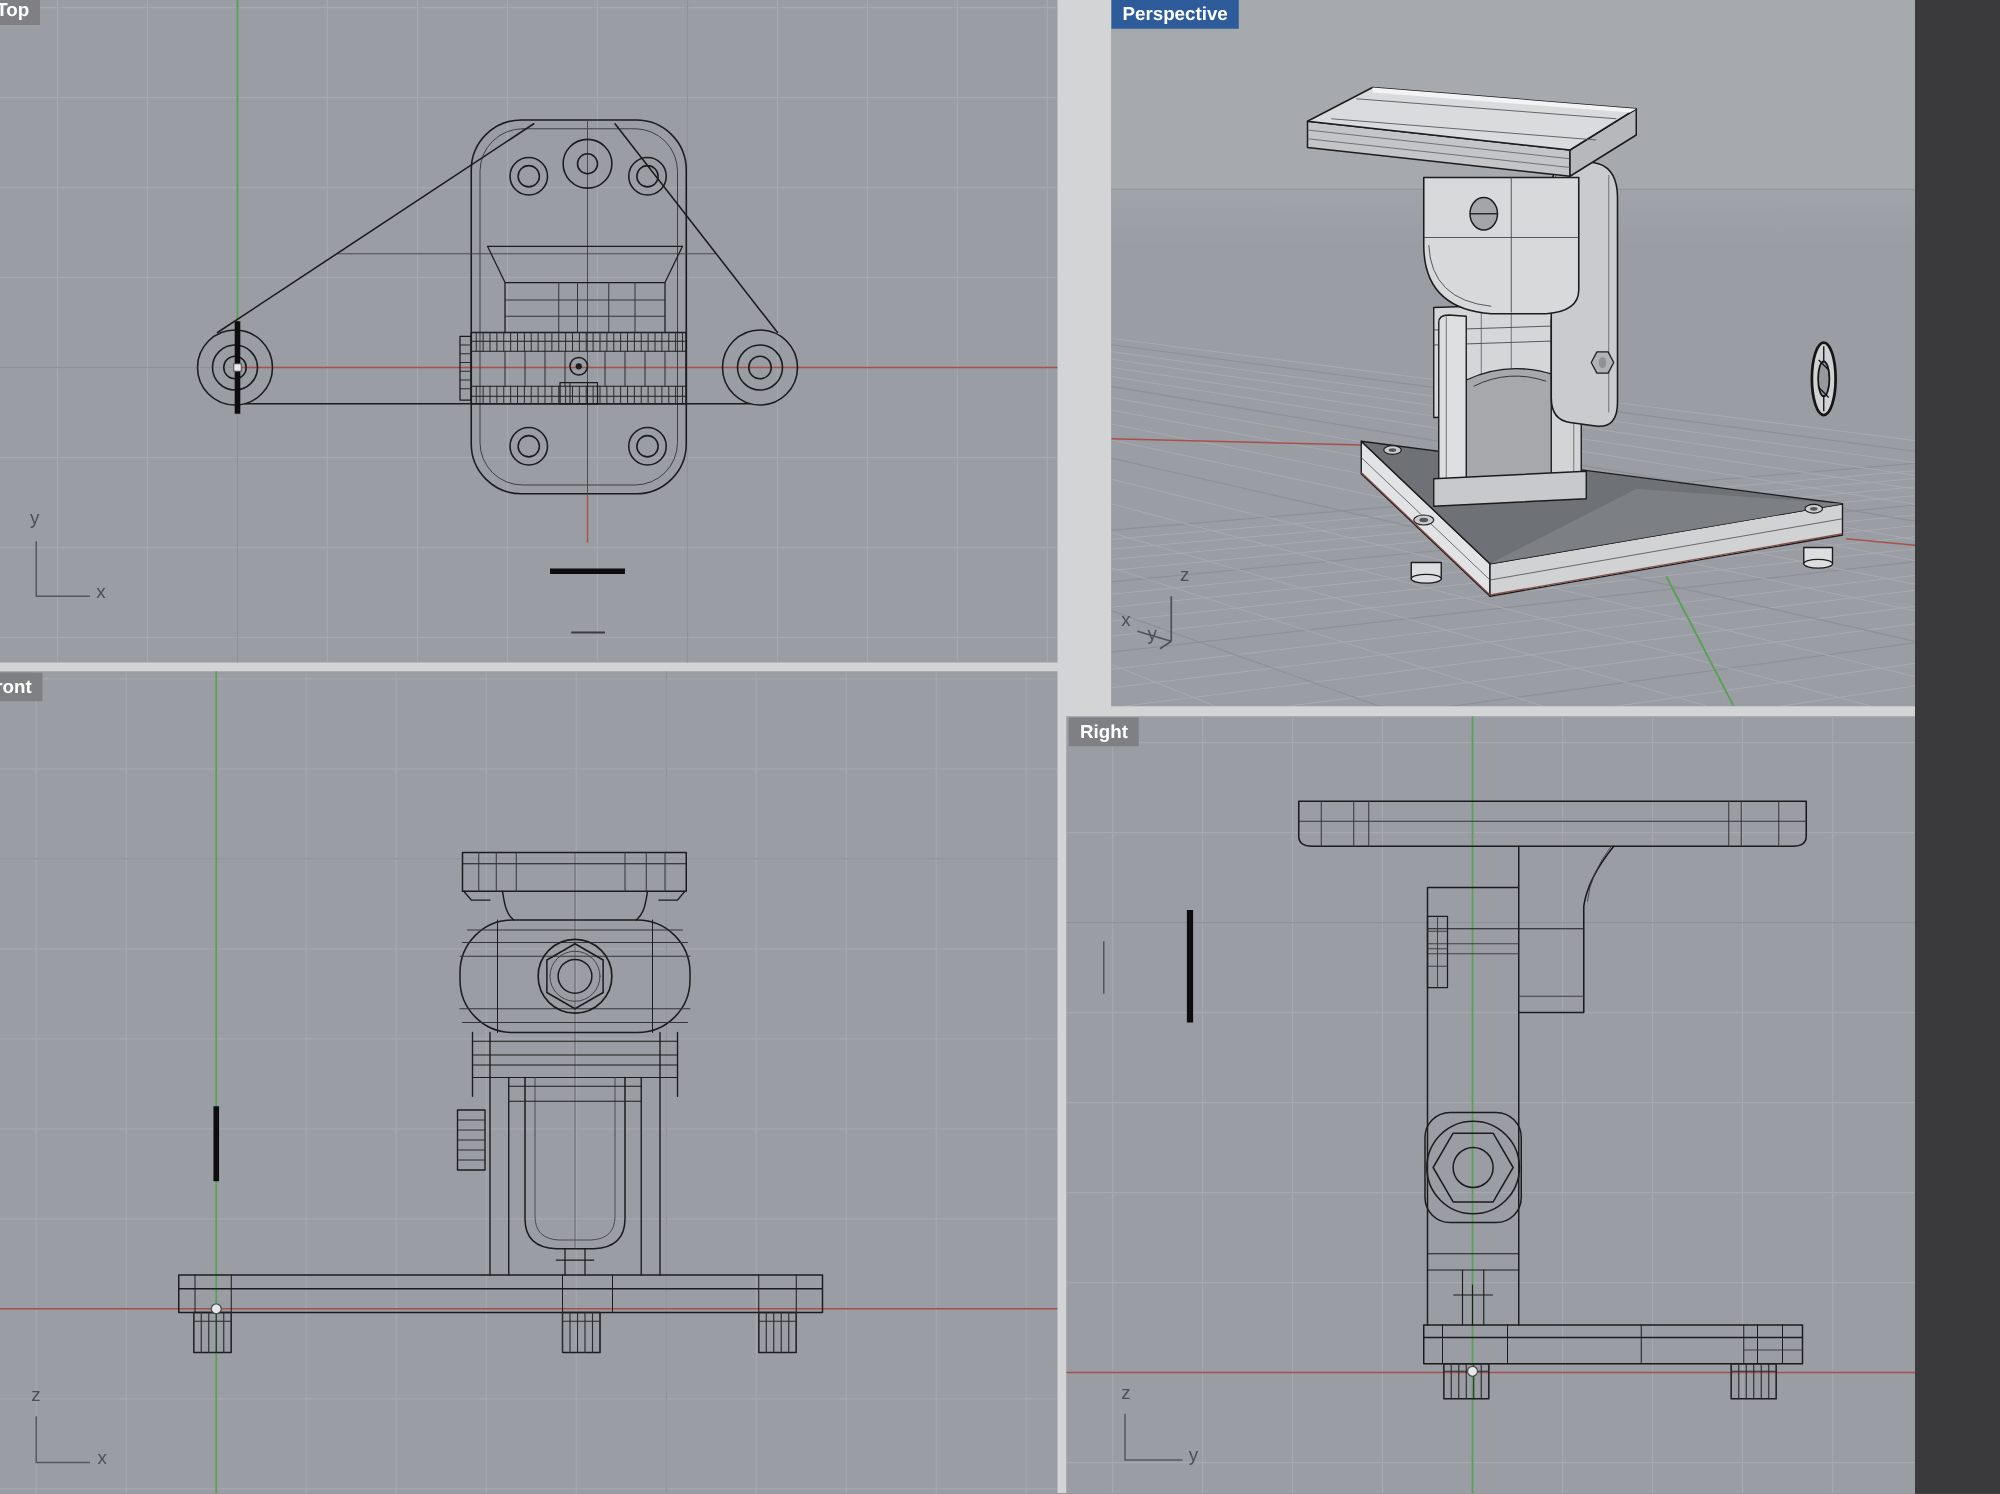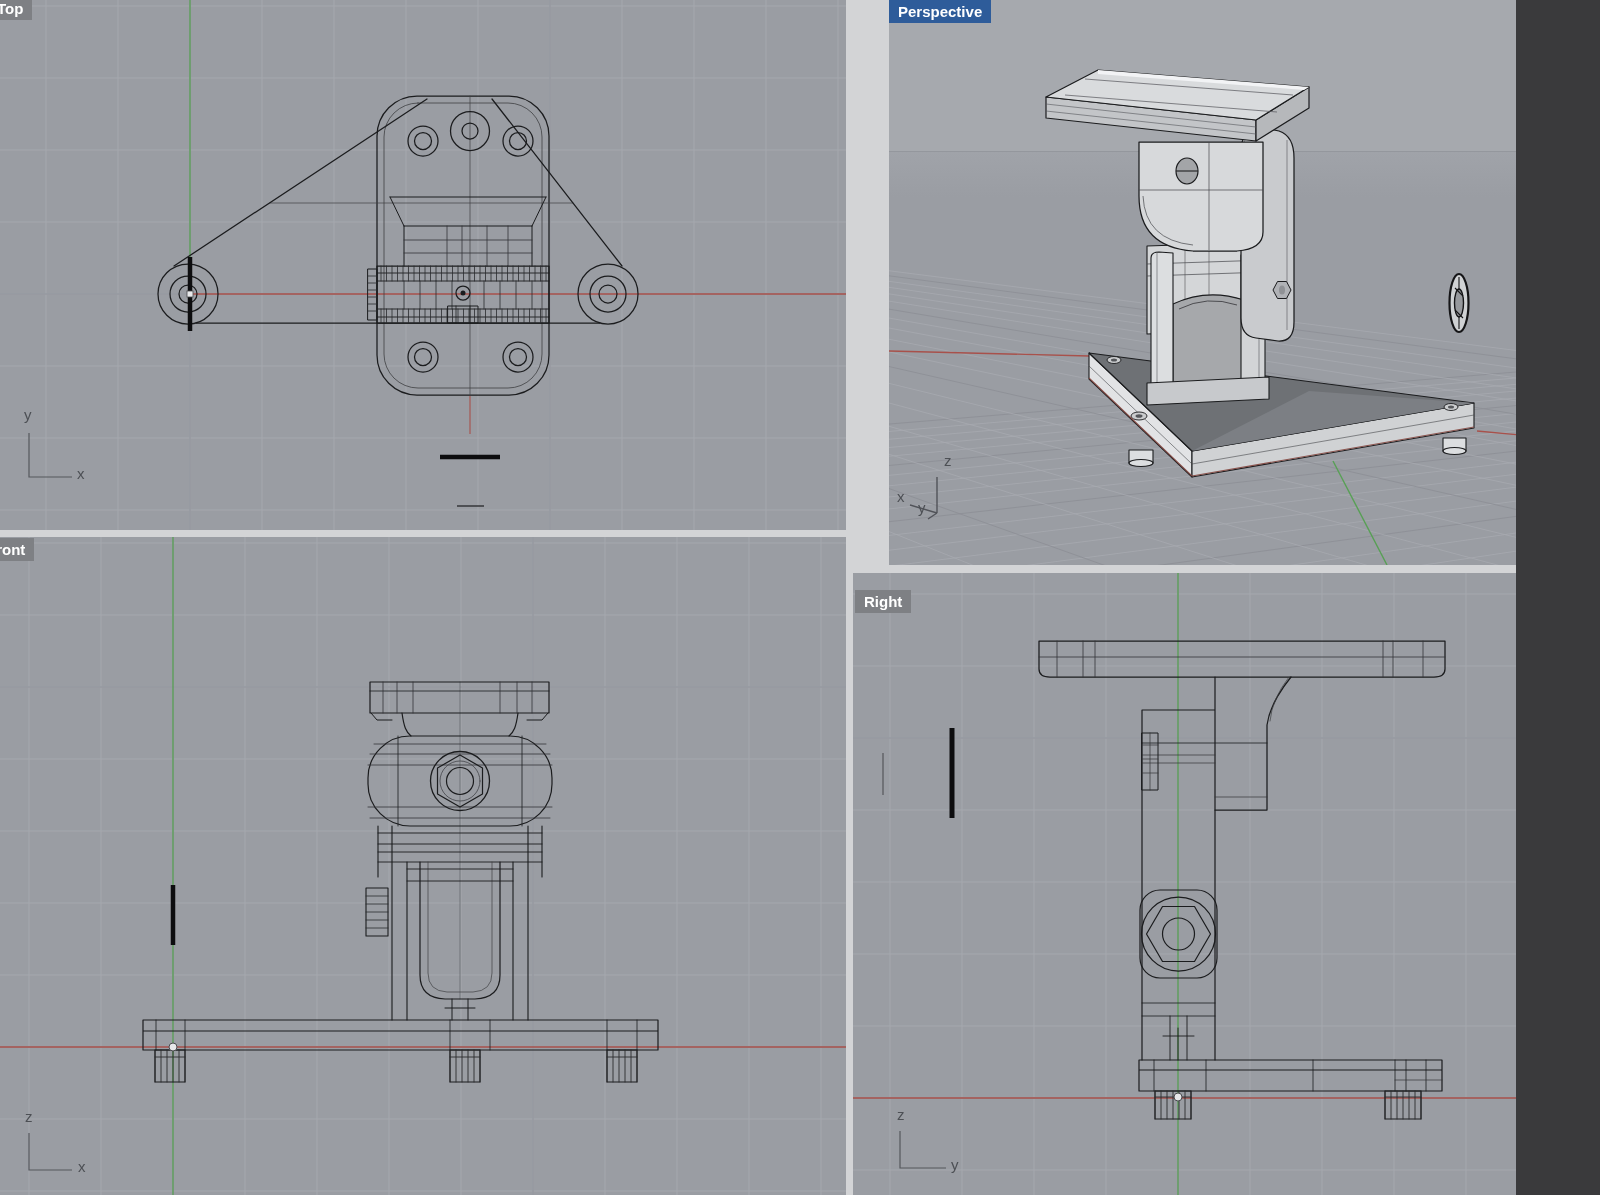--- a/index.html
+++ b/index.html
@@ -1,17 +1,17 @@
 <!DOCTYPE html>
 <html><head>
 <meta charset="utf-8">
 <style>
   html,body{margin:0;padding:0;background:#3a3a3c;}
   #screen{position:relative;width:1516px;height:1195px;background:#d3d4d6;overflow:hidden;
-          font-family:"Liberation Sans",sans-serif;}
+          font-family:"Liberation Sans",sans-serif;padding-left:16px;}
   .viewport{position:absolute;overflow:hidden;background:#9a9da3;}
   .viewport svg{position:absolute;left:0;top:0;display:block;}
   .vp-label{position:absolute;z-index:5;font-weight:bold;font-size:15px;line-height:17px;
             color:#ffffff;padding:3px 9px;background:#7e8084;white-space:nowrap;cursor:default;}
   .vp-label.active{background:#2e5c9a;}
   .axl{position:absolute;z-index:4;font-size:15px;color:#4d5055;line-height:15px;}
 </style>
 </head>
 <body>
 
@@ -485,18 +485,18 @@
             <line x1="532" y1="524" x2="568" y2="524" stroke="#2a2b2e" stroke-width="0.9"></line>
           </g>
       </g>
       <g>
         <line x1="99" y1="155" x2="99" y2="245" stroke="#0d0d0f" stroke-width="5"></line>
         <line x1="30" y1="180" x2="30" y2="222" stroke="#55565a" stroke-width="1.2"></line>
         <circle cx="325" cy="524" r="4" fill="#e6e7e9" stroke="#4a4b4f" stroke-width="1"></circle>
       </g>
       <path d="M47,558 V595 H93" fill="none" stroke="#55585d" stroke-width="1.2"></path>
     </svg>
-    <div class="vp-label" style="left:2px;top:17px;">Right</div>
+    <div class="vp-label" style="left:2px;top:1px;">Right</div>
     <span class="axl" style="left:44px;top:534px;">z</span>
     <span class="axl" style="left:98px;top:584px;">y</span>
   </div>
 
 </div>
 
 </body></html>

